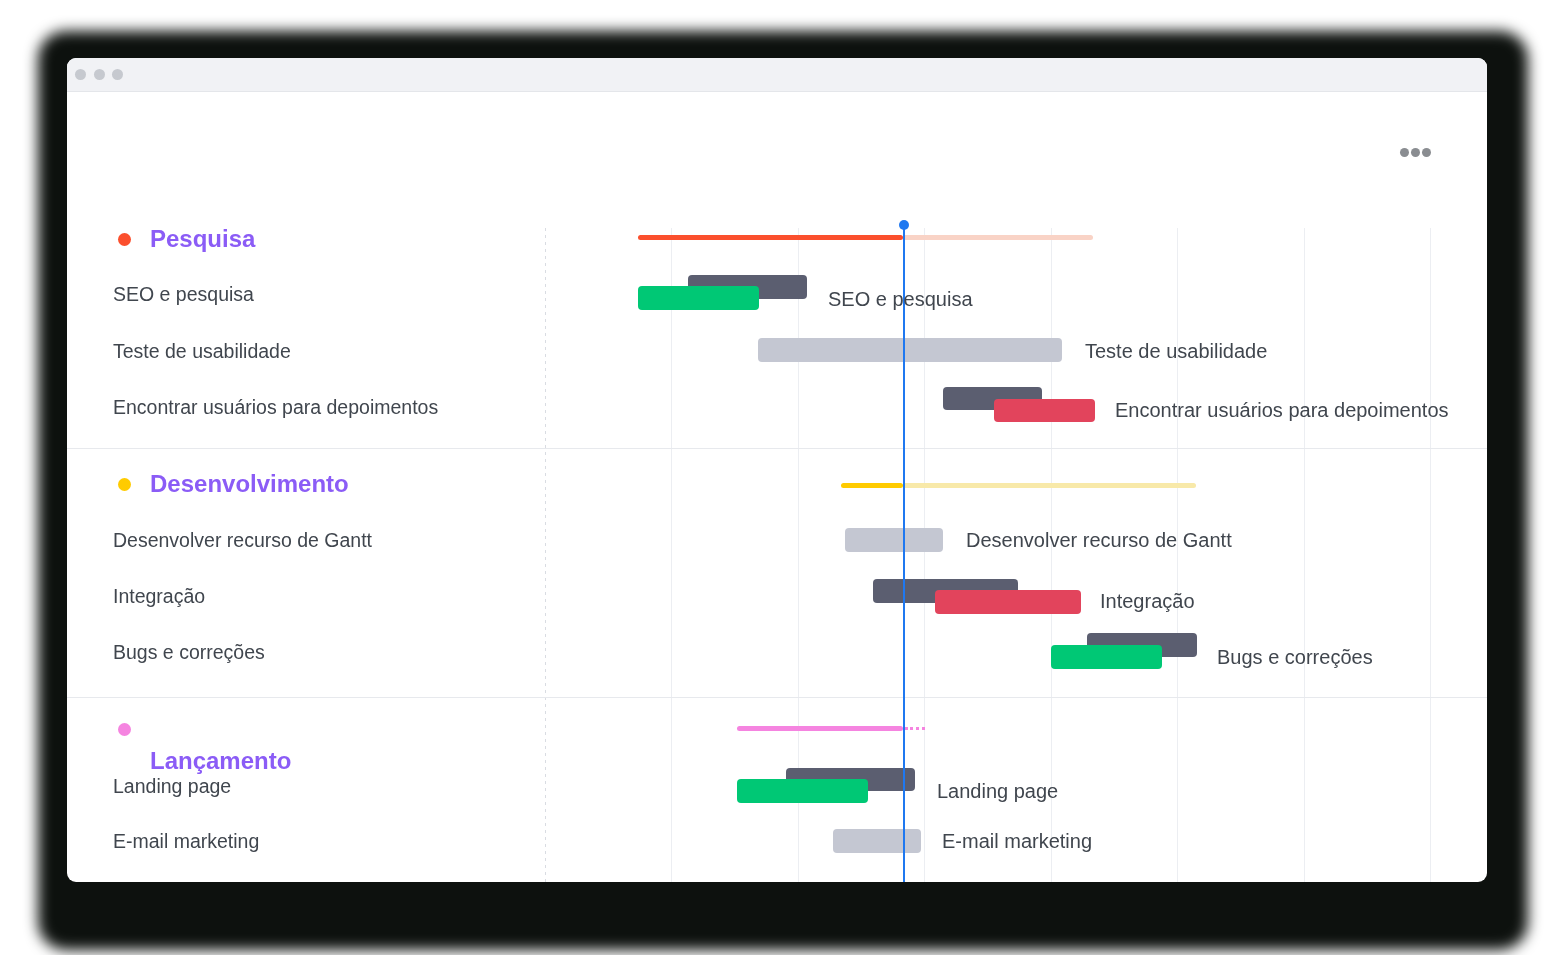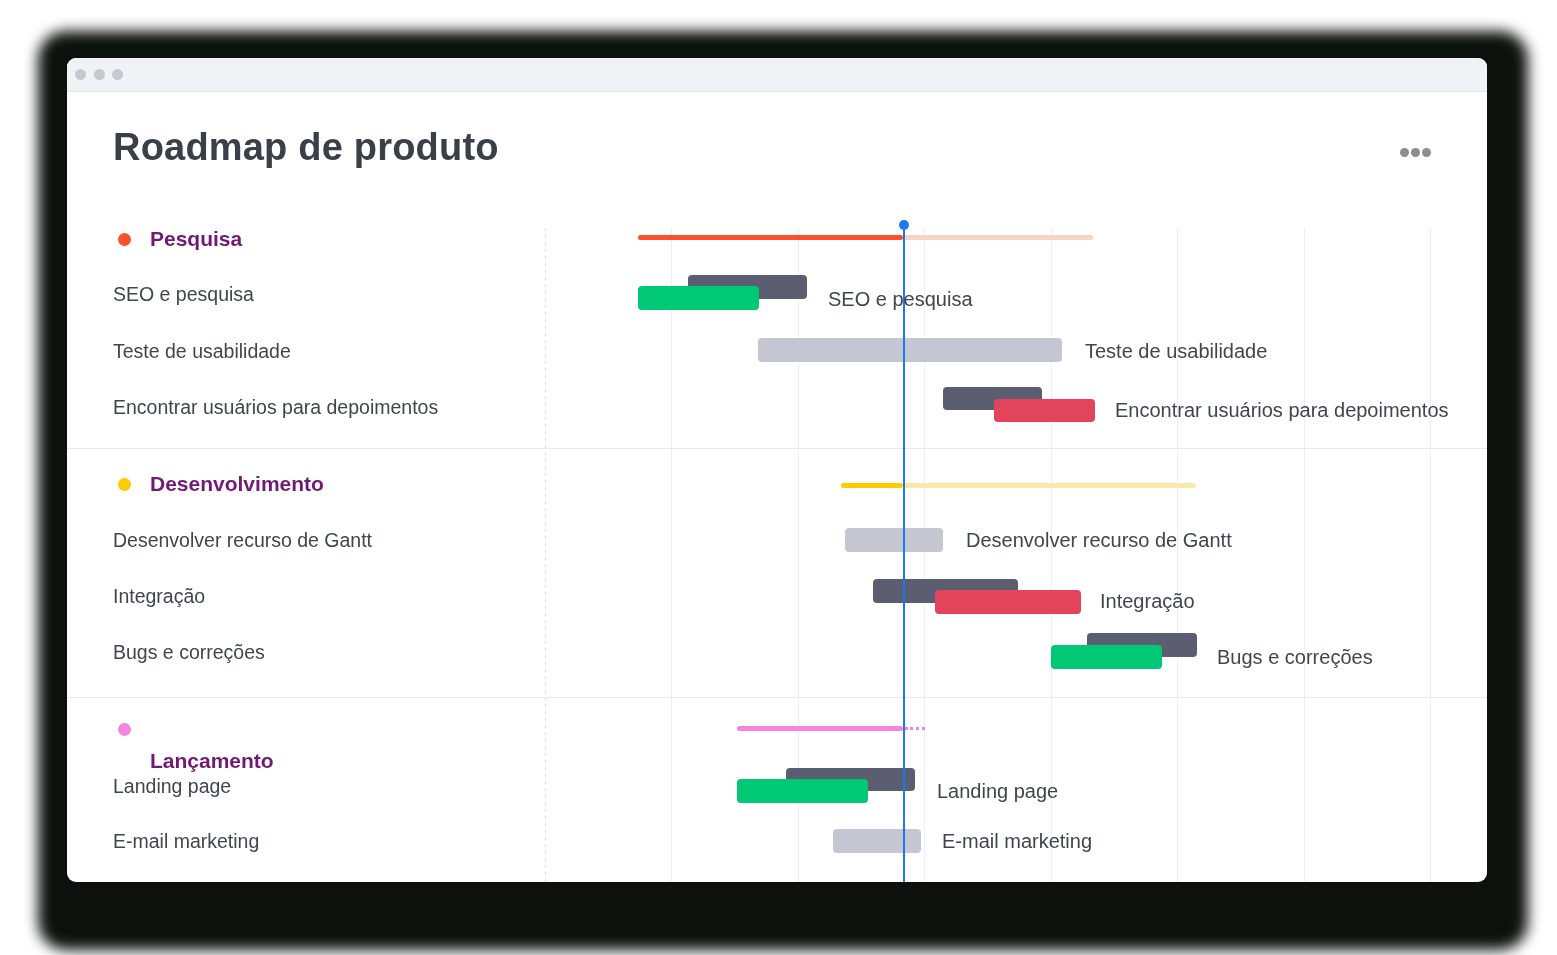--- a/index.html
+++ b/index.html
@@ -18,39 +18,38 @@
   .mdot{width:9px;height:9px;border-radius:50%;background:#8a8d91;}
   .canvas{position:absolute;left:0;top:0;width:1420px;height:824px;}
   .abs{position:absolute;}
   .grid{width:1px;background:#eceef2;z-index:1;}
   .grid.dotted{background:repeating-linear-gradient(to bottom,#d9dce2 0 3px,transparent 3px 7px);}
   .sep{left:0;width:1420px;height:1px;background:#e7e9ed;z-index:1;}
   .summary{height:5px;border-radius:3px;z-index:2;}
   .stub{height:0;border-top:3px dotted #f584e0;z-index:2;}
   .bar{border-radius:4px;z-index:3;}
   .ghdot{width:13px;height:13px;border-radius:50%;z-index:4;}
-  .ghtext{font-size:21px;font-weight:700;color:#701a75;white-space:nowrap;
+  .ghtext{font-size:24px;font-weight:700;color:#8b5cf6;white-space:nowrap;
           transform:translateY(-50%);z-index:4;}
   .rowlabel{font-size:19.5px;color:#40464e;white-space:nowrap;transform:translateY(-50%);z-index:6;}
   .barlabel{font-size:20px;color:#40464e;white-space:nowrap;transform:translateY(-50%);z-index:6;}
   .todayline{width:2px;background:#1f78f0;z-index:5;}
   .todaydot{width:10px;height:10px;border-radius:50%;background:#1f78f0;z-index:5;}
 </style>
 </head>
 <body>
 
 <div class="stage">
   <div class="shadow"></div>
   <div class="window">
     <div class="titlebar">
       <span class="tdot" style="left:8px"></span>
       <span class="tdot" style="left:27px"></span>
       <span class="tdot" style="left:45px"></span>
     </div>
-    <div class="title">Roadmap de produto</div>
     <div class="menu">
       <span class="mdot"></span>
       <span class="mdot"></span>
       <span class="mdot"></span>
     </div>
     <div class="canvas">
         <div class="abs grid dotted" style="left: 478px; top: 170px; height: 654px;"></div>
         <div class="abs grid" style="left: 604px; top: 170px; height: 654px;"></div>
         <div class="abs grid" style="left: 731px; top: 170px; height: 654px;"></div>
         <div class="abs grid" style="left: 857px; top: 170px; height: 654px;"></div>

